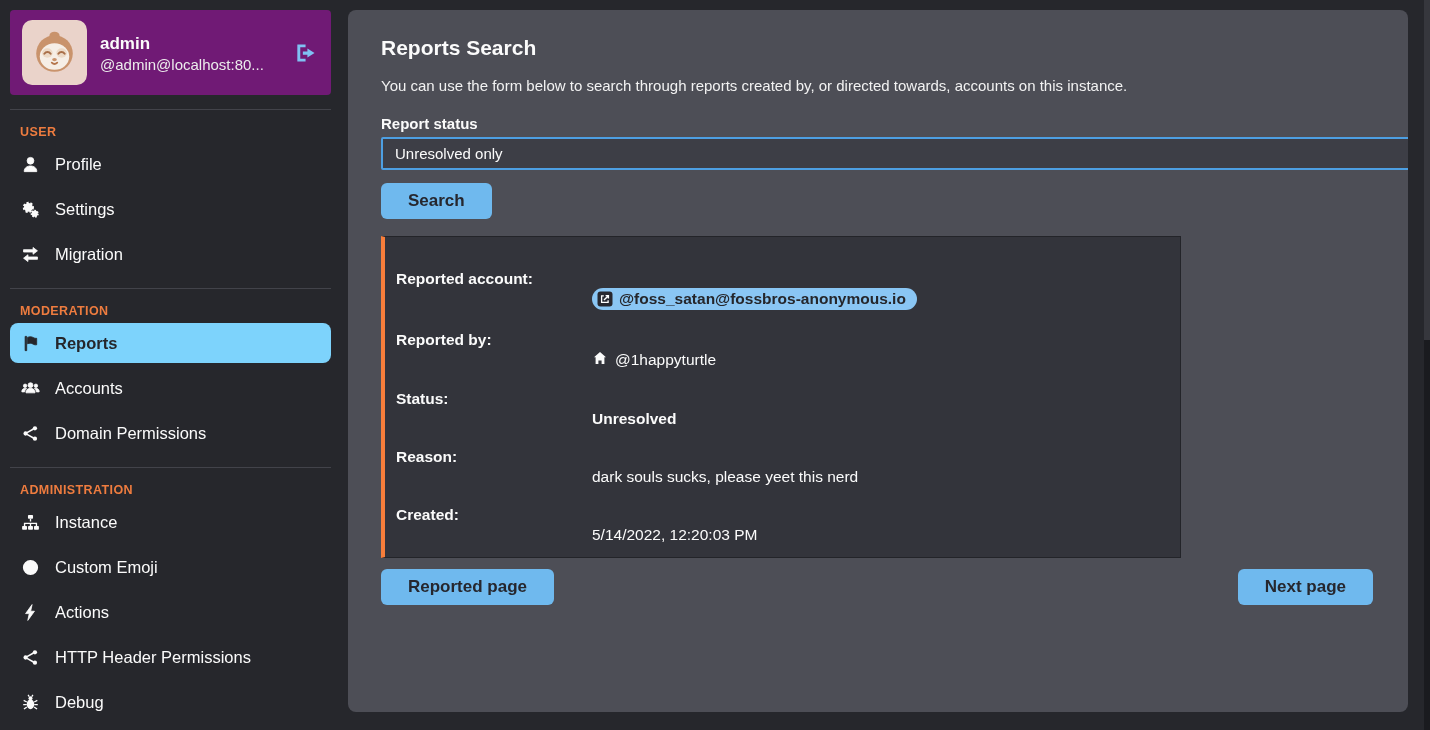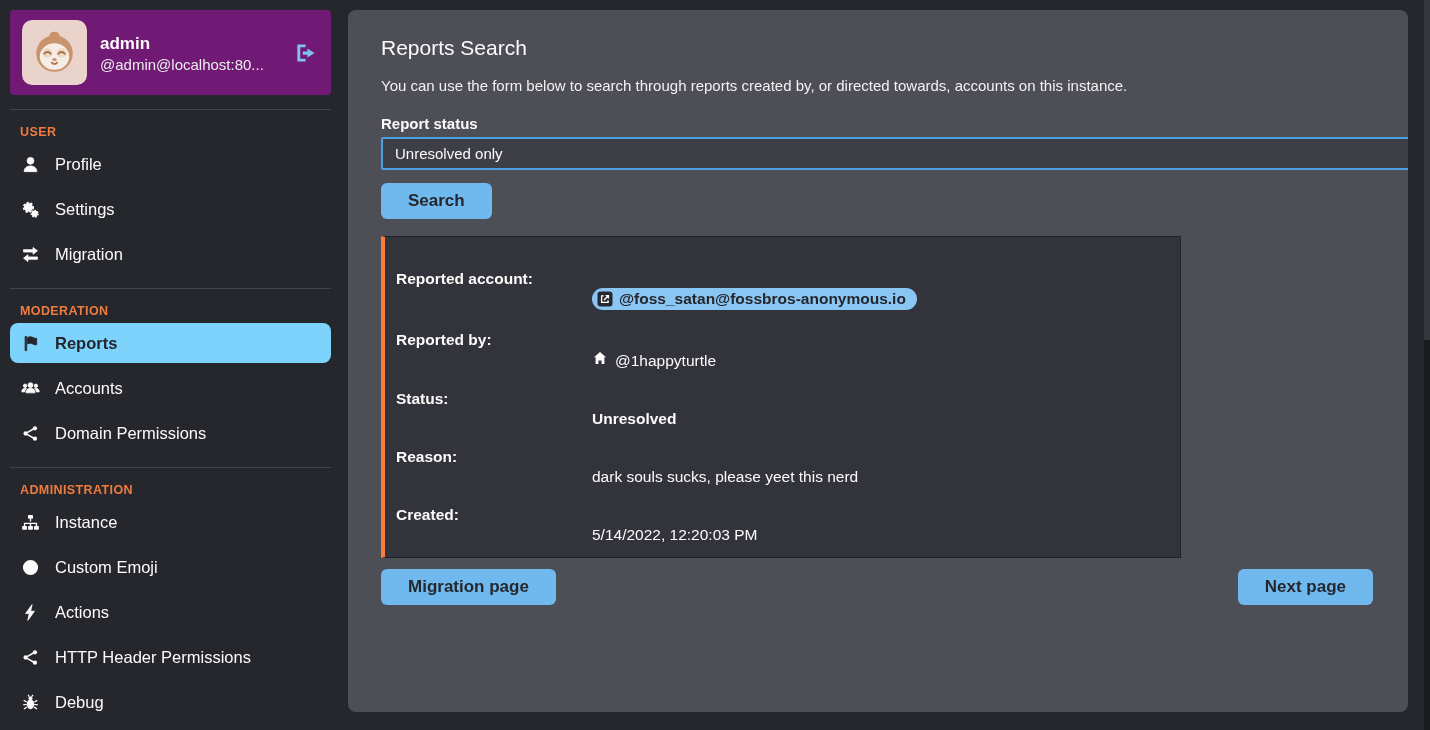--- a/index.html
+++ b/index.html
@@ -40,21 +40,21 @@
   .nav-item svg { width:19px; height:19px; fill:currentColor; stroke:currentColor; }
   .nav-item.selected { background:#7dd3fc; color:#25262b; font-weight:700; }
 
   
   .main-panel {
     flex:1; margin:10px 22px 18px 3px;
     background:#4d4e56; border-radius:8px;
     padding:26px 35px 0 33px;
     overflow:hidden;
   }
-  .page-title { font-size:21px; font-weight:400; margin-bottom:17px; }
+  .page-title { font-size:21px; font-weight:700; margin-bottom:17px; }
   .page-desc { font-size:15px; color:#f2f2f2; margin-bottom:21px; }
   .field-label { font-size:15px; font-weight:700; margin-bottom:5px; }
   .select-box {
     position:relative; width:1128px; height:33px;
     background:#3d3e46; border:2px solid #4d9fe2; border-radius:2px;
     display:flex; align-items:center; padding:0 26px 0 12px;
     font-size:15px; cursor:pointer;
   }
   .select-chevron { position:absolute; right:8px; top:9px; width:14px; height:14px; }
   .select-chevron svg { width:14px; height:14px; stroke:#d6d6d6; fill:none; }
@@ -66,21 +66,21 @@
   }
   .search-btn { margin-top:13px; }
 
   .report-card {
     width:800px; margin-top:17px;
     background:#33343b; border:1px solid #232429; border-left:4px solid #f87e3b;
     padding:11px 14px 13px 11px; cursor:pointer;
   }
   .report-row { display:grid; grid-template-columns:196px 1fr; align-items:center; min-height:26px; font-size:15.5px; }
   .report-row dt { font-weight:700; }
-  .report-row dd { display:flex; align-items:flex-end; gap:7px;margin-top:40px; }
+  .report-row dd { display:flex; align-items:center; gap:7px;margin-top:40px; }
   .pill-link {
     display:inline-flex; align-items:center; gap:6px;
     background:#8ac6f4; color:#25262b; font-weight:700;
     border-radius:12px; padding:2px 11px 2px 5px; font-size:15.5px;
     cursor:pointer;
   }
   .pill-link svg { width:16px; height:16px; }
   .home-icon svg { width:16px; height:16px; fill:#fbfbfb; }
   .val-bold { font-weight:700; }
 
@@ -312,21 +312,21 @@
       <div class="report-row">
         <dt>Created:</dt>
         <dd>
             <span>5/14/2022, 12:20:03 PM</span>
           </dd>
       </div>
     </dl>
   </div>
 
   <div class="pagination">
-    <button class="btn">Migration page</button>
+    <button class="btn">Reported page</button>
     <button class="btn">Next page</button>
   </div>
 
 </div>
 
 <div class="scrollbar">
   <div class="scrollbar-thumb"></div>
 </div>
 
 </body></html>

